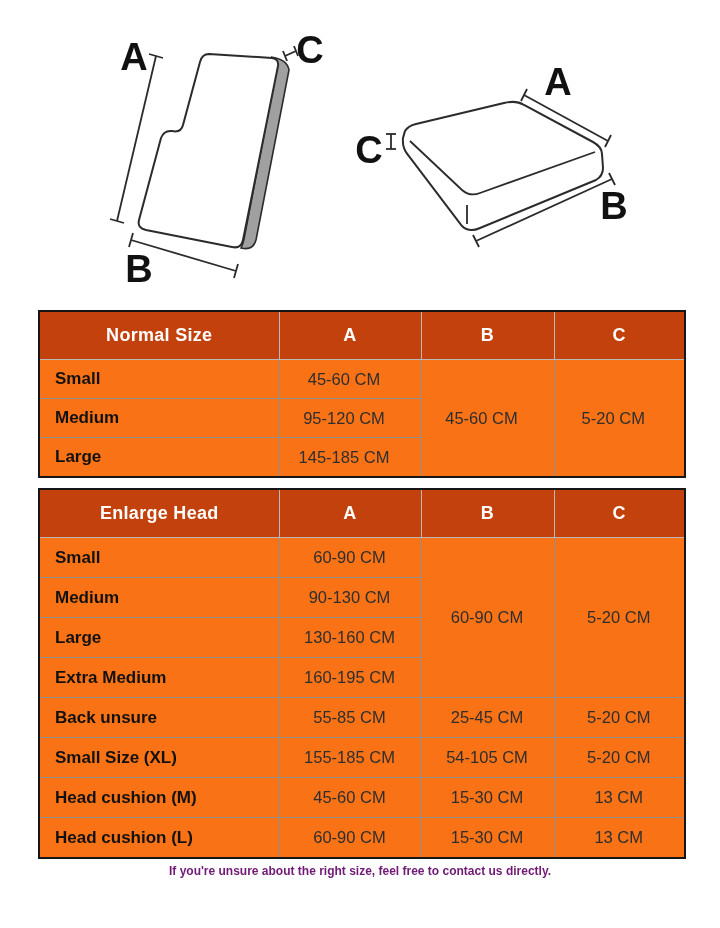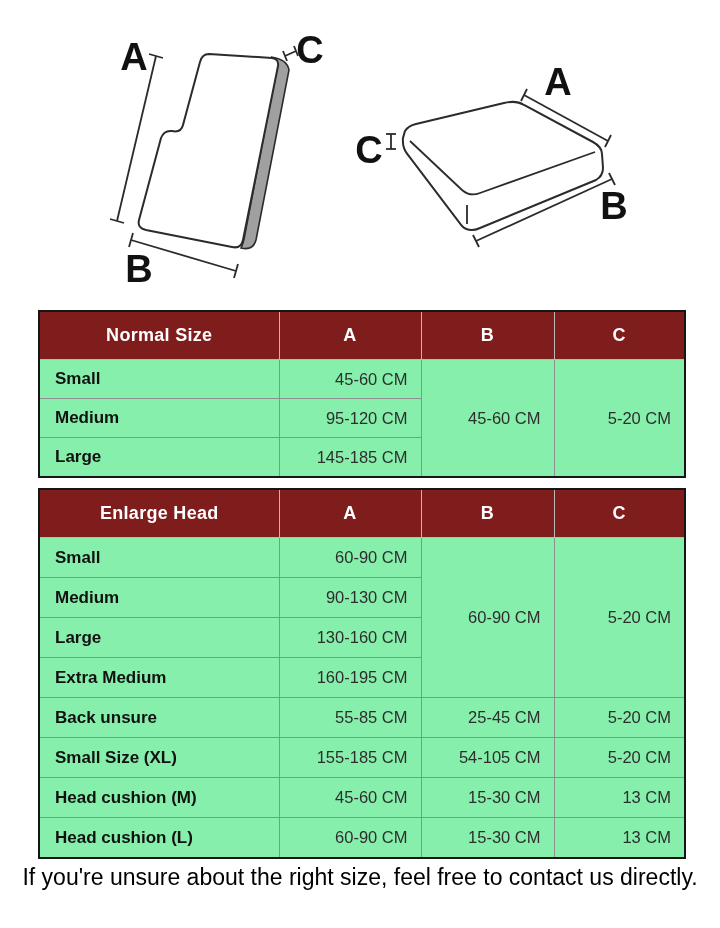--- a/index.html
+++ b/index.html
@@ -22,58 +22,58 @@
     left:38px;
     width:646px;
     border-collapse:collapse;
     table-layout:fixed;
     border:2px solid #161616;
     font-family:"Liberation Sans",sans-serif;
   }
   .size-table.t1{top:310px;}
   .size-table.t2{top:488px;}
   .size-table th{
-    background:#7f1d1d;
+    background:#c2410c;
     color:#ffffff;
     font-weight:bold;
     font-size:18px;
     height:45px;
     text-align:center;
     border:1px solid #b9b9b9;
     border-top:none;
     letter-spacing:.3px;
   }
   .size-table td{
     border:1px solid #8f8f8f;
     font-size:16.5px;
     color:#2e2e2e;
-    background:#86efac;
+    background:#f97316;
   }
   .t1 td{height:36px;}
   .t2 td{height:37px;padding-left:12px;}
   .size-table td.rowlabel{
     font-weight:bold;
     color:#111111;
     font-size:17px;
     text-align:left;
     padding-left:15px;
   }
   .size-table td.val{
-    text-align:right;
+    text-align:center;
     padding-right:13px;
   }
   .note{
     position:absolute;
     top:864px;
     left:0;
     width:720px;
     text-align:center;
-    font-weight:normal;
-    font-size:23px;
-    color:#000000;
+    font-weight:bold;
+    font-size:12px;
+    color:#701a75;
   }
 </style>
 </head>
 <body>
 
 <div class="page">
 
   <svg class="diagram-svg" width="720" height="300" viewBox="0 0 720 300">
 
     <g>

